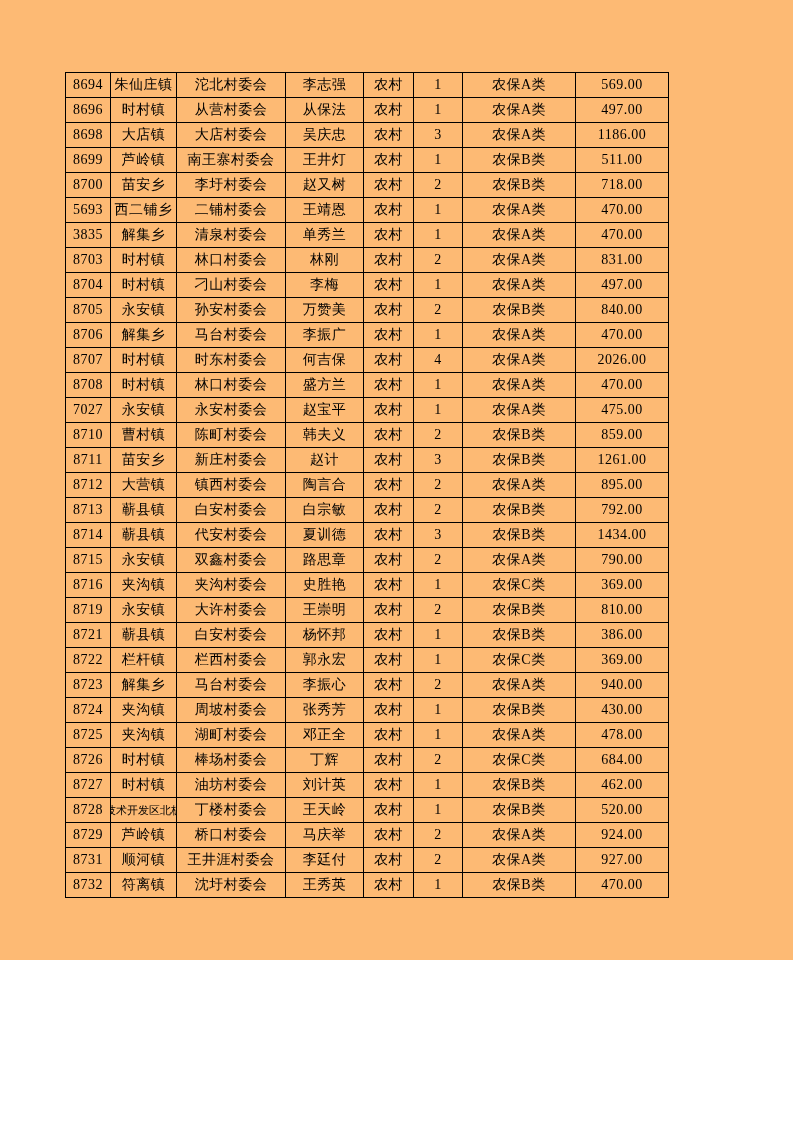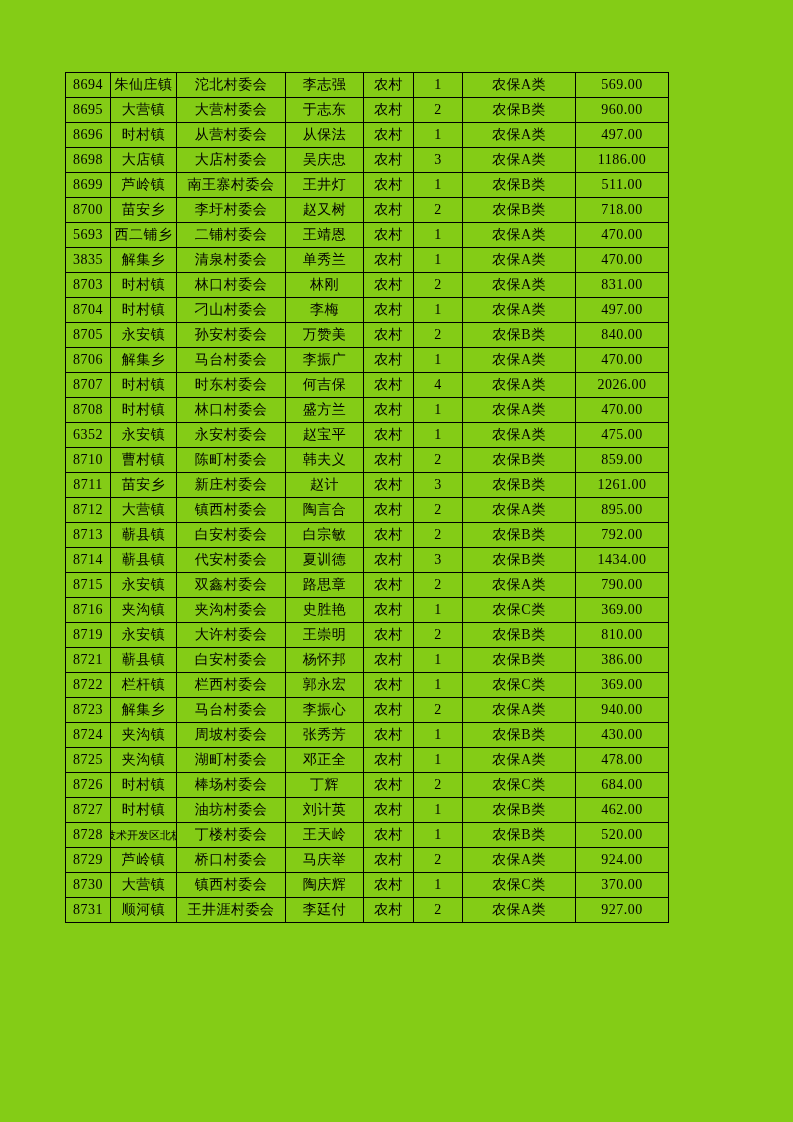--- a/index.html
+++ b/index.html
@@ -6,22 +6,22 @@
   html, body {
     width: 793px;
     height: 1122px;
     background: #ffffff;
     font-family: "Liberation Serif", "DejaVu Serif", serif;
     color: #000000;
   }
   .page {
     position: relative;
     width: 793px;
-    height: 1122px;
-    background: #84cc16;
+    height: 960px;
+    background: #fdba74;
     overflow: hidden;
     text-align: center;
   }
   table.roster {
     position: absolute;
     left: 65px;
     top: 72px;
     width: 603px;
     table-layout: fixed;
     border-collapse: collapse;
@@ -95,871 +95,845 @@
           </td>
           <td>
             <div class="cell">农保A类</div>
           </td>
           <td>
             <div class="cell">569.00</div>
           </td>
         </tr>
         <tr>
           <td>
-            <div class="cell">8695</div>
+            <div class="cell">8696</div>
+          </td>
+          <td>
+            <div class="cell">时村镇</div>
+          </td>
+          <td>
+            <div class="cell">从营村委会</div>
+          </td>
+          <td>
+            <div class="cell">从保法</div>
+          </td>
+          <td>
+            <div class="cell">农村</div>
+          </td>
+          <td>
+            <div class="cell">1</div>
+          </td>
+          <td>
+            <div class="cell">农保A类</div>
+          </td>
+          <td>
+            <div class="cell">497.00</div>
+          </td>
+        </tr>
+        <tr>
+          <td>
+            <div class="cell">8698</div>
+          </td>
+          <td>
+            <div class="cell">大店镇</div>
+          </td>
+          <td>
+            <div class="cell">大店村委会</div>
+          </td>
+          <td>
+            <div class="cell">吴庆忠</div>
+          </td>
+          <td>
+            <div class="cell">农村</div>
+          </td>
+          <td>
+            <div class="cell">3</div>
+          </td>
+          <td>
+            <div class="cell">农保A类</div>
+          </td>
+          <td>
+            <div class="cell">1186.00</div>
+          </td>
+        </tr>
+        <tr>
+          <td>
+            <div class="cell">8699</div>
+          </td>
+          <td>
+            <div class="cell">芦岭镇</div>
+          </td>
+          <td>
+            <div class="cell">南王寨村委会</div>
+          </td>
+          <td>
+            <div class="cell">王井灯</div>
+          </td>
+          <td>
+            <div class="cell">农村</div>
+          </td>
+          <td>
+            <div class="cell">1</div>
+          </td>
+          <td>
+            <div class="cell">农保B类</div>
+          </td>
+          <td>
+            <div class="cell">511.00</div>
+          </td>
+        </tr>
+        <tr>
+          <td>
+            <div class="cell">8700</div>
+          </td>
+          <td>
+            <div class="cell">苗安乡</div>
+          </td>
+          <td>
+            <div class="cell">李圩村委会</div>
+          </td>
+          <td>
+            <div class="cell">赵又树</div>
+          </td>
+          <td>
+            <div class="cell">农村</div>
+          </td>
+          <td>
+            <div class="cell">2</div>
+          </td>
+          <td>
+            <div class="cell">农保B类</div>
+          </td>
+          <td>
+            <div class="cell">718.00</div>
+          </td>
+        </tr>
+        <tr>
+          <td>
+            <div class="cell">5693</div>
+          </td>
+          <td>
+            <div class="cell">西二铺乡</div>
+          </td>
+          <td>
+            <div class="cell">二铺村委会</div>
+          </td>
+          <td>
+            <div class="cell">王靖恩</div>
+          </td>
+          <td>
+            <div class="cell">农村</div>
+          </td>
+          <td>
+            <div class="cell">1</div>
+          </td>
+          <td>
+            <div class="cell">农保A类</div>
+          </td>
+          <td>
+            <div class="cell">470.00</div>
+          </td>
+        </tr>
+        <tr>
+          <td>
+            <div class="cell">3835</div>
+          </td>
+          <td>
+            <div class="cell">解集乡</div>
+          </td>
+          <td>
+            <div class="cell">清泉村委会</div>
+          </td>
+          <td>
+            <div class="cell">单秀兰</div>
+          </td>
+          <td>
+            <div class="cell">农村</div>
+          </td>
+          <td>
+            <div class="cell">1</div>
+          </td>
+          <td>
+            <div class="cell">农保A类</div>
+          </td>
+          <td>
+            <div class="cell">470.00</div>
+          </td>
+        </tr>
+        <tr>
+          <td>
+            <div class="cell">8703</div>
+          </td>
+          <td>
+            <div class="cell">时村镇</div>
+          </td>
+          <td>
+            <div class="cell">林口村委会</div>
+          </td>
+          <td>
+            <div class="cell">林刚</div>
+          </td>
+          <td>
+            <div class="cell">农村</div>
+          </td>
+          <td>
+            <div class="cell">2</div>
+          </td>
+          <td>
+            <div class="cell">农保A类</div>
+          </td>
+          <td>
+            <div class="cell">831.00</div>
+          </td>
+        </tr>
+        <tr>
+          <td>
+            <div class="cell">8704</div>
+          </td>
+          <td>
+            <div class="cell">时村镇</div>
+          </td>
+          <td>
+            <div class="cell">刁山村委会</div>
+          </td>
+          <td>
+            <div class="cell">李梅</div>
+          </td>
+          <td>
+            <div class="cell">农村</div>
+          </td>
+          <td>
+            <div class="cell">1</div>
+          </td>
+          <td>
+            <div class="cell">农保A类</div>
+          </td>
+          <td>
+            <div class="cell">497.00</div>
+          </td>
+        </tr>
+        <tr>
+          <td>
+            <div class="cell">8705</div>
+          </td>
+          <td>
+            <div class="cell">永安镇</div>
+          </td>
+          <td>
+            <div class="cell">孙安村委会</div>
+          </td>
+          <td>
+            <div class="cell">万赞美</div>
+          </td>
+          <td>
+            <div class="cell">农村</div>
+          </td>
+          <td>
+            <div class="cell">2</div>
+          </td>
+          <td>
+            <div class="cell">农保B类</div>
+          </td>
+          <td>
+            <div class="cell">840.00</div>
+          </td>
+        </tr>
+        <tr>
+          <td>
+            <div class="cell">8706</div>
+          </td>
+          <td>
+            <div class="cell">解集乡</div>
+          </td>
+          <td>
+            <div class="cell">马台村委会</div>
+          </td>
+          <td>
+            <div class="cell">李振广</div>
+          </td>
+          <td>
+            <div class="cell">农村</div>
+          </td>
+          <td>
+            <div class="cell">1</div>
+          </td>
+          <td>
+            <div class="cell">农保A类</div>
+          </td>
+          <td>
+            <div class="cell">470.00</div>
+          </td>
+        </tr>
+        <tr>
+          <td>
+            <div class="cell">8707</div>
+          </td>
+          <td>
+            <div class="cell">时村镇</div>
+          </td>
+          <td>
+            <div class="cell">时东村委会</div>
+          </td>
+          <td>
+            <div class="cell">何吉保</div>
+          </td>
+          <td>
+            <div class="cell">农村</div>
+          </td>
+          <td>
+            <div class="cell">4</div>
+          </td>
+          <td>
+            <div class="cell">农保A类</div>
+          </td>
+          <td>
+            <div class="cell">2026.00</div>
+          </td>
+        </tr>
+        <tr>
+          <td>
+            <div class="cell">8708</div>
+          </td>
+          <td>
+            <div class="cell">时村镇</div>
+          </td>
+          <td>
+            <div class="cell">林口村委会</div>
+          </td>
+          <td>
+            <div class="cell">盛方兰</div>
+          </td>
+          <td>
+            <div class="cell">农村</div>
+          </td>
+          <td>
+            <div class="cell">1</div>
+          </td>
+          <td>
+            <div class="cell">农保A类</div>
+          </td>
+          <td>
+            <div class="cell">470.00</div>
+          </td>
+        </tr>
+        <tr>
+          <td>
+            <div class="cell">7027</div>
+          </td>
+          <td>
+            <div class="cell">永安镇</div>
+          </td>
+          <td>
+            <div class="cell">永安村委会</div>
+          </td>
+          <td>
+            <div class="cell">赵宝平</div>
+          </td>
+          <td>
+            <div class="cell">农村</div>
+          </td>
+          <td>
+            <div class="cell">1</div>
+          </td>
+          <td>
+            <div class="cell">农保A类</div>
+          </td>
+          <td>
+            <div class="cell">475.00</div>
+          </td>
+        </tr>
+        <tr>
+          <td>
+            <div class="cell">8710</div>
+          </td>
+          <td>
+            <div class="cell">曹村镇</div>
+          </td>
+          <td>
+            <div class="cell">陈町村委会</div>
+          </td>
+          <td>
+            <div class="cell">韩夫义</div>
+          </td>
+          <td>
+            <div class="cell">农村</div>
+          </td>
+          <td>
+            <div class="cell">2</div>
+          </td>
+          <td>
+            <div class="cell">农保B类</div>
+          </td>
+          <td>
+            <div class="cell">859.00</div>
+          </td>
+        </tr>
+        <tr>
+          <td>
+            <div class="cell">8711</div>
+          </td>
+          <td>
+            <div class="cell">苗安乡</div>
+          </td>
+          <td>
+            <div class="cell">新庄村委会</div>
+          </td>
+          <td>
+            <div class="cell">赵计</div>
+          </td>
+          <td>
+            <div class="cell">农村</div>
+          </td>
+          <td>
+            <div class="cell">3</div>
+          </td>
+          <td>
+            <div class="cell">农保B类</div>
+          </td>
+          <td>
+            <div class="cell">1261.00</div>
+          </td>
+        </tr>
+        <tr>
+          <td>
+            <div class="cell">8712</div>
           </td>
           <td>
             <div class="cell">大营镇</div>
           </td>
           <td>
-            <div class="cell">大营村委会</div>
-          </td>
-          <td>
-            <div class="cell">于志东</div>
-          </td>
-          <td>
-            <div class="cell">农村</div>
-          </td>
-          <td>
-            <div class="cell">2</div>
-          </td>
-          <td>
-            <div class="cell">农保B类</div>
-          </td>
-          <td>
-            <div class="cell">960.00</div>
-          </td>
-        </tr>
-        <tr>
-          <td>
-            <div class="cell">8696</div>
+            <div class="cell">镇西村委会</div>
+          </td>
+          <td>
+            <div class="cell">陶言合</div>
+          </td>
+          <td>
+            <div class="cell">农村</div>
+          </td>
+          <td>
+            <div class="cell">2</div>
+          </td>
+          <td>
+            <div class="cell">农保A类</div>
+          </td>
+          <td>
+            <div class="cell">895.00</div>
+          </td>
+        </tr>
+        <tr>
+          <td>
+            <div class="cell">8713</div>
+          </td>
+          <td>
+            <div class="cell">蕲县镇</div>
+          </td>
+          <td>
+            <div class="cell">白安村委会</div>
+          </td>
+          <td>
+            <div class="cell">白宗敏</div>
+          </td>
+          <td>
+            <div class="cell">农村</div>
+          </td>
+          <td>
+            <div class="cell">2</div>
+          </td>
+          <td>
+            <div class="cell">农保B类</div>
+          </td>
+          <td>
+            <div class="cell">792.00</div>
+          </td>
+        </tr>
+        <tr>
+          <td>
+            <div class="cell">8714</div>
+          </td>
+          <td>
+            <div class="cell">蕲县镇</div>
+          </td>
+          <td>
+            <div class="cell">代安村委会</div>
+          </td>
+          <td>
+            <div class="cell">夏训德</div>
+          </td>
+          <td>
+            <div class="cell">农村</div>
+          </td>
+          <td>
+            <div class="cell">3</div>
+          </td>
+          <td>
+            <div class="cell">农保B类</div>
+          </td>
+          <td>
+            <div class="cell">1434.00</div>
+          </td>
+        </tr>
+        <tr>
+          <td>
+            <div class="cell">8715</div>
+          </td>
+          <td>
+            <div class="cell">永安镇</div>
+          </td>
+          <td>
+            <div class="cell">双鑫村委会</div>
+          </td>
+          <td>
+            <div class="cell">路思章</div>
+          </td>
+          <td>
+            <div class="cell">农村</div>
+          </td>
+          <td>
+            <div class="cell">2</div>
+          </td>
+          <td>
+            <div class="cell">农保A类</div>
+          </td>
+          <td>
+            <div class="cell">790.00</div>
+          </td>
+        </tr>
+        <tr>
+          <td>
+            <div class="cell">8716</div>
+          </td>
+          <td>
+            <div class="cell">夹沟镇</div>
+          </td>
+          <td>
+            <div class="cell">夹沟村委会</div>
+          </td>
+          <td>
+            <div class="cell">史胜艳</div>
+          </td>
+          <td>
+            <div class="cell">农村</div>
+          </td>
+          <td>
+            <div class="cell">1</div>
+          </td>
+          <td>
+            <div class="cell">农保C类</div>
+          </td>
+          <td>
+            <div class="cell">369.00</div>
+          </td>
+        </tr>
+        <tr>
+          <td>
+            <div class="cell">8719</div>
+          </td>
+          <td>
+            <div class="cell">永安镇</div>
+          </td>
+          <td>
+            <div class="cell">大许村委会</div>
+          </td>
+          <td>
+            <div class="cell">王崇明</div>
+          </td>
+          <td>
+            <div class="cell">农村</div>
+          </td>
+          <td>
+            <div class="cell">2</div>
+          </td>
+          <td>
+            <div class="cell">农保B类</div>
+          </td>
+          <td>
+            <div class="cell">810.00</div>
+          </td>
+        </tr>
+        <tr>
+          <td>
+            <div class="cell">8721</div>
+          </td>
+          <td>
+            <div class="cell">蕲县镇</div>
+          </td>
+          <td>
+            <div class="cell">白安村委会</div>
+          </td>
+          <td>
+            <div class="cell">杨怀邦</div>
+          </td>
+          <td>
+            <div class="cell">农村</div>
+          </td>
+          <td>
+            <div class="cell">1</div>
+          </td>
+          <td>
+            <div class="cell">农保B类</div>
+          </td>
+          <td>
+            <div class="cell">386.00</div>
+          </td>
+        </tr>
+        <tr>
+          <td>
+            <div class="cell">8722</div>
+          </td>
+          <td>
+            <div class="cell">栏杆镇</div>
+          </td>
+          <td>
+            <div class="cell">栏西村委会</div>
+          </td>
+          <td>
+            <div class="cell">郭永宏</div>
+          </td>
+          <td>
+            <div class="cell">农村</div>
+          </td>
+          <td>
+            <div class="cell">1</div>
+          </td>
+          <td>
+            <div class="cell">农保C类</div>
+          </td>
+          <td>
+            <div class="cell">369.00</div>
+          </td>
+        </tr>
+        <tr>
+          <td>
+            <div class="cell">8723</div>
+          </td>
+          <td>
+            <div class="cell">解集乡</div>
+          </td>
+          <td>
+            <div class="cell">马台村委会</div>
+          </td>
+          <td>
+            <div class="cell">李振心</div>
+          </td>
+          <td>
+            <div class="cell">农村</div>
+          </td>
+          <td>
+            <div class="cell">2</div>
+          </td>
+          <td>
+            <div class="cell">农保A类</div>
+          </td>
+          <td>
+            <div class="cell">940.00</div>
+          </td>
+        </tr>
+        <tr>
+          <td>
+            <div class="cell">8724</div>
+          </td>
+          <td>
+            <div class="cell">夹沟镇</div>
+          </td>
+          <td>
+            <div class="cell">周坡村委会</div>
+          </td>
+          <td>
+            <div class="cell">张秀芳</div>
+          </td>
+          <td>
+            <div class="cell">农村</div>
+          </td>
+          <td>
+            <div class="cell">1</div>
+          </td>
+          <td>
+            <div class="cell">农保B类</div>
+          </td>
+          <td>
+            <div class="cell">430.00</div>
+          </td>
+        </tr>
+        <tr>
+          <td>
+            <div class="cell">8725</div>
+          </td>
+          <td>
+            <div class="cell">夹沟镇</div>
+          </td>
+          <td>
+            <div class="cell">湖町村委会</div>
+          </td>
+          <td>
+            <div class="cell">邓正全</div>
+          </td>
+          <td>
+            <div class="cell">农村</div>
+          </td>
+          <td>
+            <div class="cell">1</div>
+          </td>
+          <td>
+            <div class="cell">农保A类</div>
+          </td>
+          <td>
+            <div class="cell">478.00</div>
+          </td>
+        </tr>
+        <tr>
+          <td>
+            <div class="cell">8726</div>
           </td>
           <td>
             <div class="cell">时村镇</div>
           </td>
           <td>
-            <div class="cell">从营村委会</div>
-          </td>
-          <td>
-            <div class="cell">从保法</div>
-          </td>
-          <td>
-            <div class="cell">农村</div>
-          </td>
-          <td>
-            <div class="cell">1</div>
-          </td>
-          <td>
-            <div class="cell">农保A类</div>
-          </td>
-          <td>
-            <div class="cell">497.00</div>
-          </td>
-        </tr>
-        <tr>
-          <td>
-            <div class="cell">8698</div>
-          </td>
-          <td>
-            <div class="cell">大店镇</div>
-          </td>
-          <td>
-            <div class="cell">大店村委会</div>
-          </td>
-          <td>
-            <div class="cell">吴庆忠</div>
-          </td>
-          <td>
-            <div class="cell">农村</div>
-          </td>
-          <td>
-            <div class="cell">3</div>
-          </td>
-          <td>
-            <div class="cell">农保A类</div>
-          </td>
-          <td>
-            <div class="cell">1186.00</div>
-          </td>
-        </tr>
-        <tr>
-          <td>
-            <div class="cell">8699</div>
+            <div class="cell">棒场村委会</div>
+          </td>
+          <td>
+            <div class="cell">丁辉</div>
+          </td>
+          <td>
+            <div class="cell">农村</div>
+          </td>
+          <td>
+            <div class="cell">2</div>
+          </td>
+          <td>
+            <div class="cell">农保C类</div>
+          </td>
+          <td>
+            <div class="cell">684.00</div>
+          </td>
+        </tr>
+        <tr>
+          <td>
+            <div class="cell">8727</div>
+          </td>
+          <td>
+            <div class="cell">时村镇</div>
+          </td>
+          <td>
+            <div class="cell">油坊村委会</div>
+          </td>
+          <td>
+            <div class="cell">刘计英</div>
+          </td>
+          <td>
+            <div class="cell">农村</div>
+          </td>
+          <td>
+            <div class="cell">1</div>
+          </td>
+          <td>
+            <div class="cell">农保B类</div>
+          </td>
+          <td>
+            <div class="cell">462.00</div>
+          </td>
+        </tr>
+        <tr>
+          <td>
+            <div class="cell">8728</div>
+          </td>
+          <td>
+            <div class="cell shrink">经济技术开发区北杨寨乡</div>
+          </td>
+          <td>
+            <div class="cell">丁楼村委会</div>
+          </td>
+          <td>
+            <div class="cell">王天岭</div>
+          </td>
+          <td>
+            <div class="cell">农村</div>
+          </td>
+          <td>
+            <div class="cell">1</div>
+          </td>
+          <td>
+            <div class="cell">农保B类</div>
+          </td>
+          <td>
+            <div class="cell">520.00</div>
+          </td>
+        </tr>
+        <tr>
+          <td>
+            <div class="cell">8729</div>
           </td>
           <td>
             <div class="cell">芦岭镇</div>
           </td>
           <td>
-            <div class="cell">南王寨村委会</div>
-          </td>
-          <td>
-            <div class="cell">王井灯</div>
-          </td>
-          <td>
-            <div class="cell">农村</div>
-          </td>
-          <td>
-            <div class="cell">1</div>
-          </td>
-          <td>
-            <div class="cell">农保B类</div>
-          </td>
-          <td>
-            <div class="cell">511.00</div>
-          </td>
-        </tr>
-        <tr>
-          <td>
-            <div class="cell">8700</div>
-          </td>
-          <td>
-            <div class="cell">苗安乡</div>
-          </td>
-          <td>
-            <div class="cell">李圩村委会</div>
-          </td>
-          <td>
-            <div class="cell">赵又树</div>
-          </td>
-          <td>
-            <div class="cell">农村</div>
-          </td>
-          <td>
-            <div class="cell">2</div>
-          </td>
-          <td>
-            <div class="cell">农保B类</div>
-          </td>
-          <td>
-            <div class="cell">718.00</div>
-          </td>
-        </tr>
-        <tr>
-          <td>
-            <div class="cell">5693</div>
-          </td>
-          <td>
-            <div class="cell">西二铺乡</div>
-          </td>
-          <td>
-            <div class="cell">二铺村委会</div>
-          </td>
-          <td>
-            <div class="cell">王靖恩</div>
-          </td>
-          <td>
-            <div class="cell">农村</div>
-          </td>
-          <td>
-            <div class="cell">1</div>
-          </td>
-          <td>
-            <div class="cell">农保A类</div>
+            <div class="cell">桥口村委会</div>
+          </td>
+          <td>
+            <div class="cell">马庆举</div>
+          </td>
+          <td>
+            <div class="cell">农村</div>
+          </td>
+          <td>
+            <div class="cell">2</div>
+          </td>
+          <td>
+            <div class="cell">农保A类</div>
+          </td>
+          <td>
+            <div class="cell">924.00</div>
+          </td>
+        </tr>
+        <tr>
+          <td>
+            <div class="cell">8731</div>
+          </td>
+          <td>
+            <div class="cell">顺河镇</div>
+          </td>
+          <td>
+            <div class="cell">王井涯村委会</div>
+          </td>
+          <td>
+            <div class="cell">李廷付</div>
+          </td>
+          <td>
+            <div class="cell">农村</div>
+          </td>
+          <td>
+            <div class="cell">2</div>
+          </td>
+          <td>
+            <div class="cell">农保A类</div>
+          </td>
+          <td>
+            <div class="cell">927.00</div>
+          </td>
+        </tr>
+        <tr>
+          <td>
+            <div class="cell">8732</div>
+          </td>
+          <td>
+            <div class="cell">符离镇</div>
+          </td>
+          <td>
+            <div class="cell">沈圩村委会</div>
+          </td>
+          <td>
+            <div class="cell">王秀英</div>
+          </td>
+          <td>
+            <div class="cell">农村</div>
+          </td>
+          <td>
+            <div class="cell">1</div>
+          </td>
+          <td>
+            <div class="cell">农保B类</div>
           </td>
           <td>
             <div class="cell">470.00</div>
-          </td>
-        </tr>
-        <tr>
-          <td>
-            <div class="cell">3835</div>
-          </td>
-          <td>
-            <div class="cell">解集乡</div>
-          </td>
-          <td>
-            <div class="cell">清泉村委会</div>
-          </td>
-          <td>
-            <div class="cell">单秀兰</div>
-          </td>
-          <td>
-            <div class="cell">农村</div>
-          </td>
-          <td>
-            <div class="cell">1</div>
-          </td>
-          <td>
-            <div class="cell">农保A类</div>
-          </td>
-          <td>
-            <div class="cell">470.00</div>
-          </td>
-        </tr>
-        <tr>
-          <td>
-            <div class="cell">8703</div>
-          </td>
-          <td>
-            <div class="cell">时村镇</div>
-          </td>
-          <td>
-            <div class="cell">林口村委会</div>
-          </td>
-          <td>
-            <div class="cell">林刚</div>
-          </td>
-          <td>
-            <div class="cell">农村</div>
-          </td>
-          <td>
-            <div class="cell">2</div>
-          </td>
-          <td>
-            <div class="cell">农保A类</div>
-          </td>
-          <td>
-            <div class="cell">831.00</div>
-          </td>
-        </tr>
-        <tr>
-          <td>
-            <div class="cell">8704</div>
-          </td>
-          <td>
-            <div class="cell">时村镇</div>
-          </td>
-          <td>
-            <div class="cell">刁山村委会</div>
-          </td>
-          <td>
-            <div class="cell">李梅</div>
-          </td>
-          <td>
-            <div class="cell">农村</div>
-          </td>
-          <td>
-            <div class="cell">1</div>
-          </td>
-          <td>
-            <div class="cell">农保A类</div>
-          </td>
-          <td>
-            <div class="cell">497.00</div>
-          </td>
-        </tr>
-        <tr>
-          <td>
-            <div class="cell">8705</div>
-          </td>
-          <td>
-            <div class="cell">永安镇</div>
-          </td>
-          <td>
-            <div class="cell">孙安村委会</div>
-          </td>
-          <td>
-            <div class="cell">万赞美</div>
-          </td>
-          <td>
-            <div class="cell">农村</div>
-          </td>
-          <td>
-            <div class="cell">2</div>
-          </td>
-          <td>
-            <div class="cell">农保B类</div>
-          </td>
-          <td>
-            <div class="cell">840.00</div>
-          </td>
-        </tr>
-        <tr>
-          <td>
-            <div class="cell">8706</div>
-          </td>
-          <td>
-            <div class="cell">解集乡</div>
-          </td>
-          <td>
-            <div class="cell">马台村委会</div>
-          </td>
-          <td>
-            <div class="cell">李振广</div>
-          </td>
-          <td>
-            <div class="cell">农村</div>
-          </td>
-          <td>
-            <div class="cell">1</div>
-          </td>
-          <td>
-            <div class="cell">农保A类</div>
-          </td>
-          <td>
-            <div class="cell">470.00</div>
-          </td>
-        </tr>
-        <tr>
-          <td>
-            <div class="cell">8707</div>
-          </td>
-          <td>
-            <div class="cell">时村镇</div>
-          </td>
-          <td>
-            <div class="cell">时东村委会</div>
-          </td>
-          <td>
-            <div class="cell">何吉保</div>
-          </td>
-          <td>
-            <div class="cell">农村</div>
-          </td>
-          <td>
-            <div class="cell">4</div>
-          </td>
-          <td>
-            <div class="cell">农保A类</div>
-          </td>
-          <td>
-            <div class="cell">2026.00</div>
-          </td>
-        </tr>
-        <tr>
-          <td>
-            <div class="cell">8708</div>
-          </td>
-          <td>
-            <div class="cell">时村镇</div>
-          </td>
-          <td>
-            <div class="cell">林口村委会</div>
-          </td>
-          <td>
-            <div class="cell">盛方兰</div>
-          </td>
-          <td>
-            <div class="cell">农村</div>
-          </td>
-          <td>
-            <div class="cell">1</div>
-          </td>
-          <td>
-            <div class="cell">农保A类</div>
-          </td>
-          <td>
-            <div class="cell">470.00</div>
-          </td>
-        </tr>
-        <tr>
-          <td>
-            <div class="cell">6352</div>
-          </td>
-          <td>
-            <div class="cell">永安镇</div>
-          </td>
-          <td>
-            <div class="cell">永安村委会</div>
-          </td>
-          <td>
-            <div class="cell">赵宝平</div>
-          </td>
-          <td>
-            <div class="cell">农村</div>
-          </td>
-          <td>
-            <div class="cell">1</div>
-          </td>
-          <td>
-            <div class="cell">农保A类</div>
-          </td>
-          <td>
-            <div class="cell">475.00</div>
-          </td>
-        </tr>
-        <tr>
-          <td>
-            <div class="cell">8710</div>
-          </td>
-          <td>
-            <div class="cell">曹村镇</div>
-          </td>
-          <td>
-            <div class="cell">陈町村委会</div>
-          </td>
-          <td>
-            <div class="cell">韩夫义</div>
-          </td>
-          <td>
-            <div class="cell">农村</div>
-          </td>
-          <td>
-            <div class="cell">2</div>
-          </td>
-          <td>
-            <div class="cell">农保B类</div>
-          </td>
-          <td>
-            <div class="cell">859.00</div>
-          </td>
-        </tr>
-        <tr>
-          <td>
-            <div class="cell">8711</div>
-          </td>
-          <td>
-            <div class="cell">苗安乡</div>
-          </td>
-          <td>
-            <div class="cell">新庄村委会</div>
-          </td>
-          <td>
-            <div class="cell">赵计</div>
-          </td>
-          <td>
-            <div class="cell">农村</div>
-          </td>
-          <td>
-            <div class="cell">3</div>
-          </td>
-          <td>
-            <div class="cell">农保B类</div>
-          </td>
-          <td>
-            <div class="cell">1261.00</div>
-          </td>
-        </tr>
-        <tr>
-          <td>
-            <div class="cell">8712</div>
-          </td>
-          <td>
-            <div class="cell">大营镇</div>
-          </td>
-          <td>
-            <div class="cell">镇西村委会</div>
-          </td>
-          <td>
-            <div class="cell">陶言合</div>
-          </td>
-          <td>
-            <div class="cell">农村</div>
-          </td>
-          <td>
-            <div class="cell">2</div>
-          </td>
-          <td>
-            <div class="cell">农保A类</div>
-          </td>
-          <td>
-            <div class="cell">895.00</div>
-          </td>
-        </tr>
-        <tr>
-          <td>
-            <div class="cell">8713</div>
-          </td>
-          <td>
-            <div class="cell">蕲县镇</div>
-          </td>
-          <td>
-            <div class="cell">白安村委会</div>
-          </td>
-          <td>
-            <div class="cell">白宗敏</div>
-          </td>
-          <td>
-            <div class="cell">农村</div>
-          </td>
-          <td>
-            <div class="cell">2</div>
-          </td>
-          <td>
-            <div class="cell">农保B类</div>
-          </td>
-          <td>
-            <div class="cell">792.00</div>
-          </td>
-        </tr>
-        <tr>
-          <td>
-            <div class="cell">8714</div>
-          </td>
-          <td>
-            <div class="cell">蕲县镇</div>
-          </td>
-          <td>
-            <div class="cell">代安村委会</div>
-          </td>
-          <td>
-            <div class="cell">夏训德</div>
-          </td>
-          <td>
-            <div class="cell">农村</div>
-          </td>
-          <td>
-            <div class="cell">3</div>
-          </td>
-          <td>
-            <div class="cell">农保B类</div>
-          </td>
-          <td>
-            <div class="cell">1434.00</div>
-          </td>
-        </tr>
-        <tr>
-          <td>
-            <div class="cell">8715</div>
-          </td>
-          <td>
-            <div class="cell">永安镇</div>
-          </td>
-          <td>
-            <div class="cell">双鑫村委会</div>
-          </td>
-          <td>
-            <div class="cell">路思章</div>
-          </td>
-          <td>
-            <div class="cell">农村</div>
-          </td>
-          <td>
-            <div class="cell">2</div>
-          </td>
-          <td>
-            <div class="cell">农保A类</div>
-          </td>
-          <td>
-            <div class="cell">790.00</div>
-          </td>
-        </tr>
-        <tr>
-          <td>
-            <div class="cell">8716</div>
-          </td>
-          <td>
-            <div class="cell">夹沟镇</div>
-          </td>
-          <td>
-            <div class="cell">夹沟村委会</div>
-          </td>
-          <td>
-            <div class="cell">史胜艳</div>
-          </td>
-          <td>
-            <div class="cell">农村</div>
-          </td>
-          <td>
-            <div class="cell">1</div>
-          </td>
-          <td>
-            <div class="cell">农保C类</div>
-          </td>
-          <td>
-            <div class="cell">369.00</div>
-          </td>
-        </tr>
-        <tr>
-          <td>
-            <div class="cell">8719</div>
-          </td>
-          <td>
-            <div class="cell">永安镇</div>
-          </td>
-          <td>
-            <div class="cell">大许村委会</div>
-          </td>
-          <td>
-            <div class="cell">王崇明</div>
-          </td>
-          <td>
-            <div class="cell">农村</div>
-          </td>
-          <td>
-            <div class="cell">2</div>
-          </td>
-          <td>
-            <div class="cell">农保B类</div>
-          </td>
-          <td>
-            <div class="cell">810.00</div>
-          </td>
-        </tr>
-        <tr>
-          <td>
-            <div class="cell">8721</div>
-          </td>
-          <td>
-            <div class="cell">蕲县镇</div>
-          </td>
-          <td>
-            <div class="cell">白安村委会</div>
-          </td>
-          <td>
-            <div class="cell">杨怀邦</div>
-          </td>
-          <td>
-            <div class="cell">农村</div>
-          </td>
-          <td>
-            <div class="cell">1</div>
-          </td>
-          <td>
-            <div class="cell">农保B类</div>
-          </td>
-          <td>
-            <div class="cell">386.00</div>
-          </td>
-        </tr>
-        <tr>
-          <td>
-            <div class="cell">8722</div>
-          </td>
-          <td>
-            <div class="cell">栏杆镇</div>
-          </td>
-          <td>
-            <div class="cell">栏西村委会</div>
-          </td>
-          <td>
-            <div class="cell">郭永宏</div>
-          </td>
-          <td>
-            <div class="cell">农村</div>
-          </td>
-          <td>
-            <div class="cell">1</div>
-          </td>
-          <td>
-            <div class="cell">农保C类</div>
-          </td>
-          <td>
-            <div class="cell">369.00</div>
-          </td>
-        </tr>
-        <tr>
-          <td>
-            <div class="cell">8723</div>
-          </td>
-          <td>
-            <div class="cell">解集乡</div>
-          </td>
-          <td>
-            <div class="cell">马台村委会</div>
-          </td>
-          <td>
-            <div class="cell">李振心</div>
-          </td>
-          <td>
-            <div class="cell">农村</div>
-          </td>
-          <td>
-            <div class="cell">2</div>
-          </td>
-          <td>
-            <div class="cell">农保A类</div>
-          </td>
-          <td>
-            <div class="cell">940.00</div>
-          </td>
-        </tr>
-        <tr>
-          <td>
-            <div class="cell">8724</div>
-          </td>
-          <td>
-            <div class="cell">夹沟镇</div>
-          </td>
-          <td>
-            <div class="cell">周坡村委会</div>
-          </td>
-          <td>
-            <div class="cell">张秀芳</div>
-          </td>
-          <td>
-            <div class="cell">农村</div>
-          </td>
-          <td>
-            <div class="cell">1</div>
-          </td>
-          <td>
-            <div class="cell">农保B类</div>
-          </td>
-          <td>
-            <div class="cell">430.00</div>
-          </td>
-        </tr>
-        <tr>
-          <td>
-            <div class="cell">8725</div>
-          </td>
-          <td>
-            <div class="cell">夹沟镇</div>
-          </td>
-          <td>
-            <div class="cell">湖町村委会</div>
-          </td>
-          <td>
-            <div class="cell">邓正全</div>
-          </td>
-          <td>
-            <div class="cell">农村</div>
-          </td>
-          <td>
-            <div class="cell">1</div>
-          </td>
-          <td>
-            <div class="cell">农保A类</div>
-          </td>
-          <td>
-            <div class="cell">478.00</div>
-          </td>
-        </tr>
-        <tr>
-          <td>
-            <div class="cell">8726</div>
-          </td>
-          <td>
-            <div class="cell">时村镇</div>
-          </td>
-          <td>
-            <div class="cell">棒场村委会</div>
-          </td>
-          <td>
-            <div class="cell">丁辉</div>
-          </td>
-          <td>
-            <div class="cell">农村</div>
-          </td>
-          <td>
-            <div class="cell">2</div>
-          </td>
-          <td>
-            <div class="cell">农保C类</div>
-          </td>
-          <td>
-            <div class="cell">684.00</div>
-          </td>
-        </tr>
-        <tr>
-          <td>
-            <div class="cell">8727</div>
-          </td>
-          <td>
-            <div class="cell">时村镇</div>
-          </td>
-          <td>
-            <div class="cell">油坊村委会</div>
-          </td>
-          <td>
-            <div class="cell">刘计英</div>
-          </td>
-          <td>
-            <div class="cell">农村</div>
-          </td>
-          <td>
-            <div class="cell">1</div>
-          </td>
-          <td>
-            <div class="cell">农保B类</div>
-          </td>
-          <td>
-            <div class="cell">462.00</div>
-          </td>
-        </tr>
-        <tr>
-          <td>
-            <div class="cell">8728</div>
-          </td>
-          <td>
-            <div class="cell shrink">经济技术开发区北杨寨乡</div>
-          </td>
-          <td>
-            <div class="cell">丁楼村委会</div>
-          </td>
-          <td>
-            <div class="cell">王天岭</div>
-          </td>
-          <td>
-            <div class="cell">农村</div>
-          </td>
-          <td>
-            <div class="cell">1</div>
-          </td>
-          <td>
-            <div class="cell">农保B类</div>
-          </td>
-          <td>
-            <div class="cell">520.00</div>
-          </td>
-        </tr>
-        <tr>
-          <td>
-            <div class="cell">8729</div>
-          </td>
-          <td>
-            <div class="cell">芦岭镇</div>
-          </td>
-          <td>
-            <div class="cell">桥口村委会</div>
-          </td>
-          <td>
-            <div class="cell">马庆举</div>
-          </td>
-          <td>
-            <div class="cell">农村</div>
-          </td>
-          <td>
-            <div class="cell">2</div>
-          </td>
-          <td>
-            <div class="cell">农保A类</div>
-          </td>
-          <td>
-            <div class="cell">924.00</div>
-          </td>
-        </tr>
-        <tr>
-          <td>
-            <div class="cell">8730</div>
-          </td>
-          <td>
-            <div class="cell">大营镇</div>
-          </td>
-          <td>
-            <div class="cell">镇西村委会</div>
-          </td>
-          <td>
-            <div class="cell">陶庆辉</div>
-          </td>
-          <td>
-            <div class="cell">农村</div>
-          </td>
-          <td>
-            <div class="cell">1</div>
-          </td>
-          <td>
-            <div class="cell">农保C类</div>
-          </td>
-          <td>
-            <div class="cell">370.00</div>
-          </td>
-        </tr>
-        <tr>
-          <td>
-            <div class="cell">8731</div>
-          </td>
-          <td>
-            <div class="cell">顺河镇</div>
-          </td>
-          <td>
-            <div class="cell">王井涯村委会</div>
-          </td>
-          <td>
-            <div class="cell">李廷付</div>
-          </td>
-          <td>
-            <div class="cell">农村</div>
-          </td>
-          <td>
-            <div class="cell">2</div>
-          </td>
-          <td>
-            <div class="cell">农保A类</div>
-          </td>
-          <td>
-            <div class="cell">927.00</div>
           </td>
         </tr>
       </tbody>
   </table>
 </div>
 
 </body></html>

